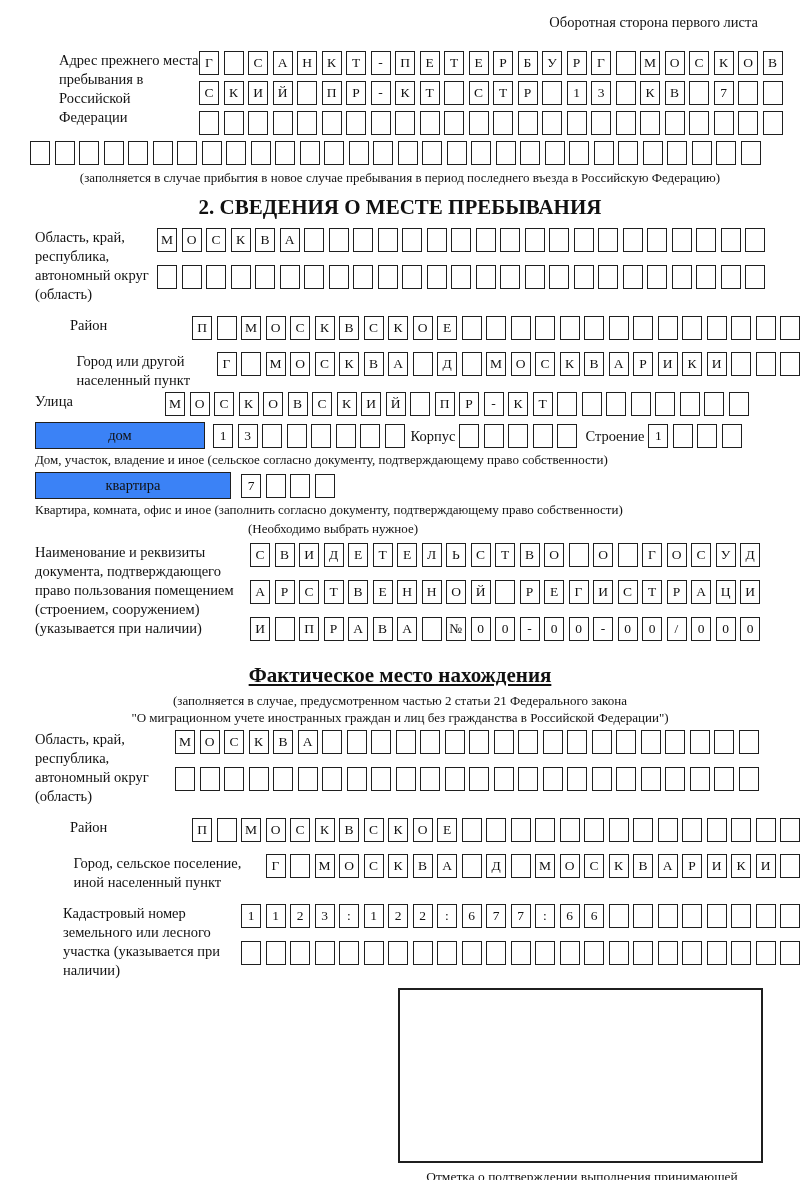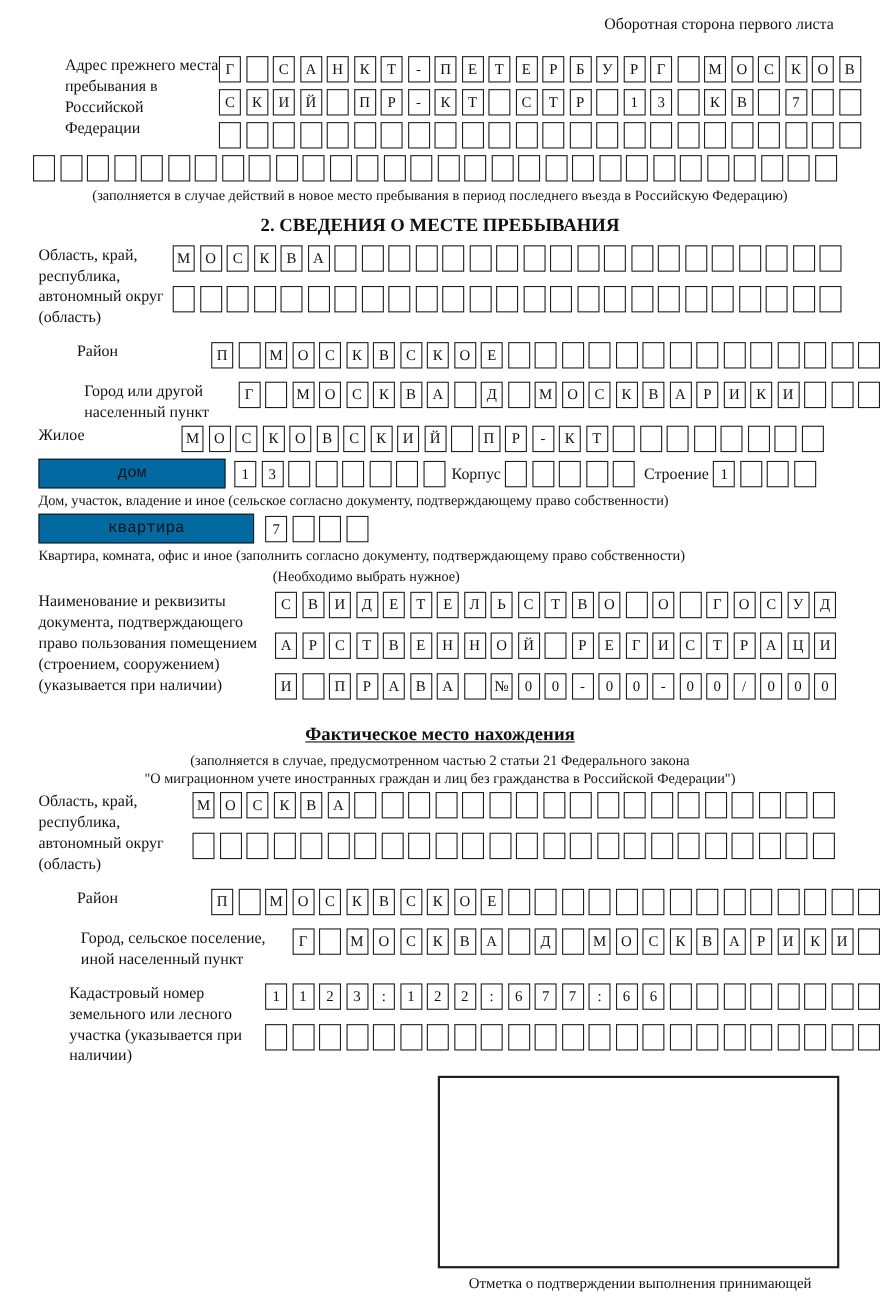--- a/index.html
+++ b/index.html
@@ -10,22 +10,22 @@
   .lbl{font-size:14.5px;line-height:19px;flex:0 0 auto;}
   .rows{display:flex;flex-direction:column;}
   .boxrow{display:flex;gap:4.5px;}
   .cell{box-sizing:border-box;flex:0 0 20px;width:20px;height:24px;border:1.6px solid #1f1f1f;
         display:flex;align-items:center;justify-content:center;
         font-family:"Liberation Serif",serif;font-size:13.5px;background:#fff;}
   .gap6{margin-bottom:6px;}
   .gap13{margin-bottom:13px;}
   .caption{font-size:13px;line-height:17px;}
   .caption.center{text-align:center;}
-  .h-sec{font-size:17px;font-weight:bold;text-align:center;margin:9px 0 8px 0;}
-  .labelbox{box-sizing:border-box;border:1.8px solid #1f1f1f;height:27px;display:flex;align-items:center;justify-content:center;font-size:14.5px;background:#0369a1;font-family:Liberation Mono, monospace;}
+  .h-sec{font-size:21px;font-weight:bold;text-align:center;margin:9px 0 8px 0;}
+  .labelbox{box-sizing:border-box;border:1.8px solid #1f1f1f;height:27px;display:flex;align-items:center;justify-content:center;font-size:14.5px;background:#3b82f6;}
   .inlinetxt{font-size:14.5px;line-height:26px;white-space:nowrap;text-align:right;}
   .chk{box-sizing:border-box;width:22px;height:26px;border:1.8px solid #1f1f1f;display:flex;align-items:center;justify-content:center;font-size:14px;background:#fff;}
   .stamp-box{box-sizing:border-box;margin-left:398px;width:365px;height:175px;border:2px solid #1f1f1f;background:#fff;}
   .stamp-caption{margin-left:398px;width:368px;text-align:center;font-size:13.5px;line-height:18.5px;margin-top:5px;}
   .mt2{margin-top:2px;} .mt4{margin-top:4px;} .mt5{margin-top:12px;justify-content:flex-end;} .mt6{margin-top:6px;} .mt8{margin-top:8px;}
 </style>
 </head>
 <body>
 
 <div class="page">
@@ -140,21 +140,21 @@
       <span class="cell"></span>
       <span class="cell"></span>
       <span class="cell"></span>
       <span class="cell"></span>
       <span class="cell"></span>
       <span class="cell"></span>
       <span class="cell"></span>
       <span class="cell"></span>
       <span class="cell"></span>
     </div>
-  <div class="caption center mt4">(заполняется в случае действий в новое место пребывания в период последнего въезда в Российскую Федерацию)</div>
+  <div class="caption center mt4">(заполняется в случае прибытия в новое случае пребывания в период последнего въезда в Российскую Федерацию)</div>
 
   <div class="h-sec">2. СВЕДЕНИЯ О МЕСТЕ ПРЕБЫВАНИЯ</div>
 
   <div class="frow">
     <div class="lbl" style="width:122px;">Область, край, республика, автономный округ (область)</div>
     <div class="rows">
       <div class="boxrow gap13">
           <span class="cell">М</span>
           <span class="cell">О</span>
           <span class="cell">С</span>
@@ -266,21 +266,21 @@
         <span class="cell">И</span>
         <span class="cell">К</span>
         <span class="cell">И</span>
         <span class="cell"></span>
         <span class="cell"></span>
         <span class="cell"></span>
       </div>
   </div>
 
   <div class="frow mt2">
-    <div class="lbl" style="width:130px;">Жилое</div>
+    <div class="lbl" style="width:130px;">Улица</div>
     <div class="boxrow">
         <span class="cell">М</span>
         <span class="cell">О</span>
         <span class="cell">С</span>
         <span class="cell">К</span>
         <span class="cell">О</span>
         <span class="cell">В</span>
         <span class="cell">С</span>
         <span class="cell">К</span>
         <span class="cell">И</span>

